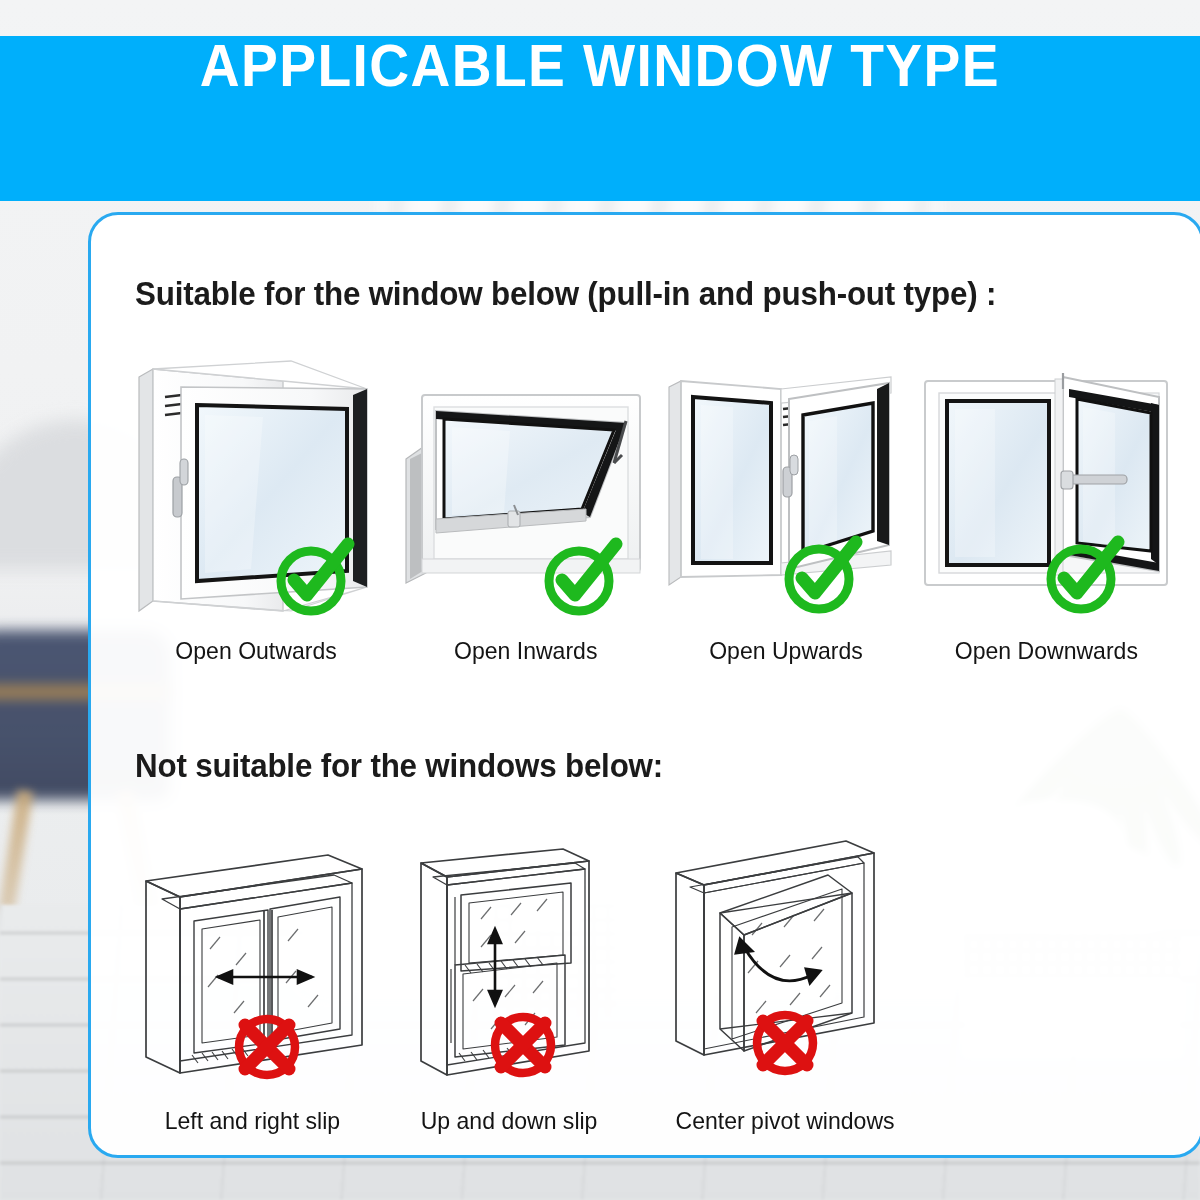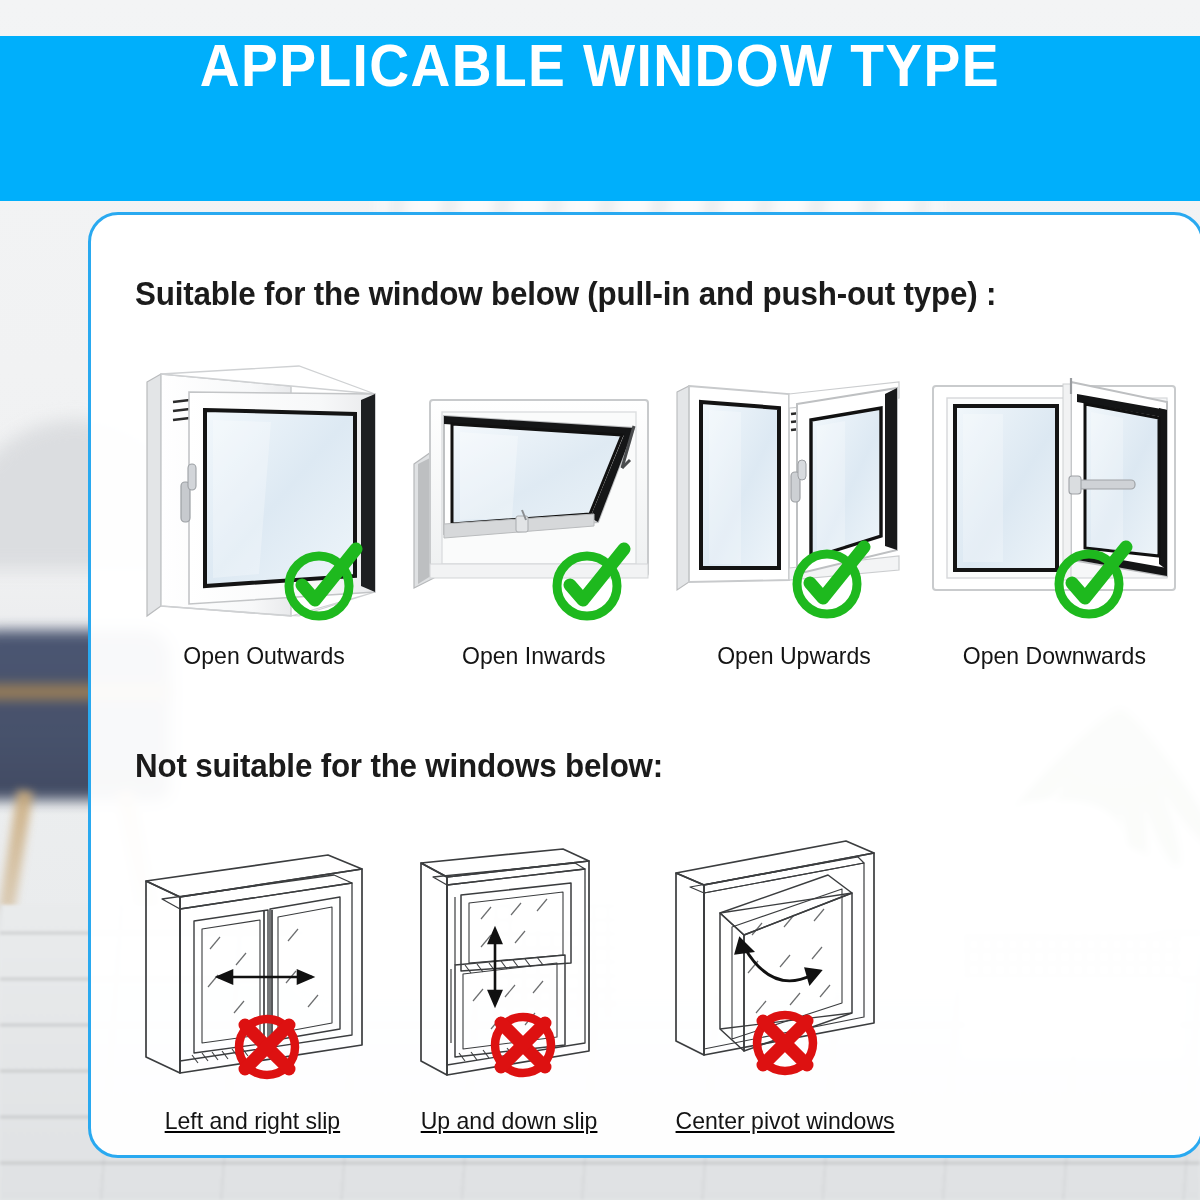--- a/index.html
+++ b/index.html
@@ -233,24 +233,24 @@
     white-space: nowrap;
     transform: scaleX(0.95);
     transform-origin: left center;
   }
   #head-suitable     { left: 44px; top: 60px; }
   #head-not-suitable { left: 44px; top: 532px; }
 
   
   .row-suitable {
     position: absolute;
-    left: 38px; top: 120px;
+    left: 30px; top: 120px;
     width: 1060px; height: 340px;
     display: flex;
-    align-items: center;
+    align-items: flex-start;
   }
   .win-cell {
     position: relative;
     height: 330px;
     display: flex;
     flex-direction: column;
     align-items: center;
     justify-content: flex-end;
   }
   .win-art { position: relative; }
@@ -266,21 +266,20 @@
   .badge { position: absolute; }
   .badge svg { display: block; }
 
   
   .row-unsuitable {
     position: absolute;
     left: 30px; top: 590px;
     width: 840px; height: 330px;
     display: flex;
     align-items: flex-end;
-    text-decoration: underline;
   }
   .line-art { position: relative; }
   .line-art svg { display: block; }
 
   .cell-label-bad {
     font-size: 24px;
     color: #141414;
     white-space: nowrap;
     margin-top: 8px;
     transform: scaleX(0.96);

